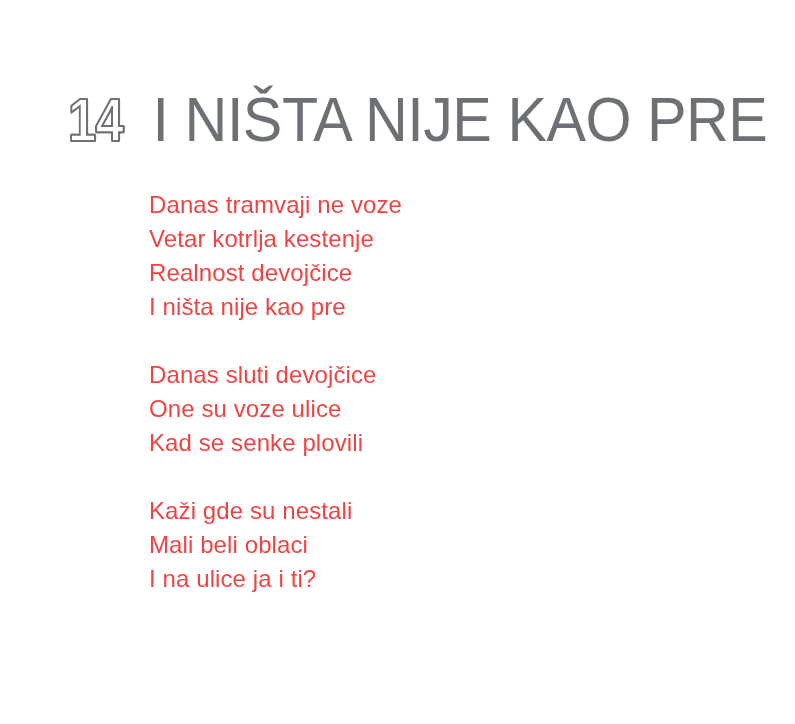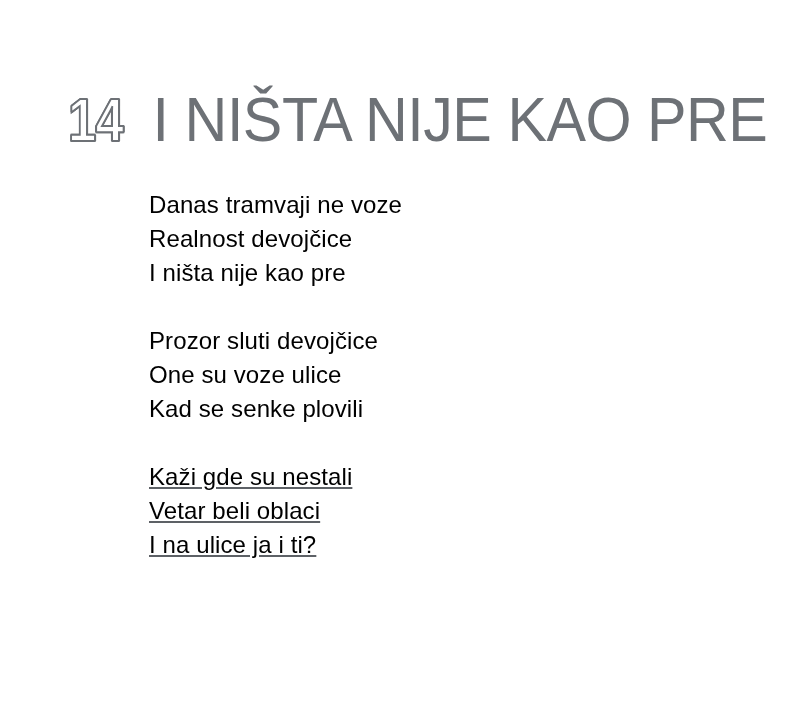--- a/index.html
+++ b/index.html
@@ -68,57 +68,57 @@
     left: 149px;
     top: 188px;
     width: 560px;
   }
 
   .stanza {
     margin: 0 0 34px 0;
   }
   .stanza:last-child {
     margin-bottom: 0;
-    text-decoration: underline;
   }
 
   .line {
     font-family: "Liberation Sans", sans-serif;
     font-size: 24px;
     line-height: 34px;
     font-weight: 400;
-    color: #000000;
+    color: #ef4444;
     letter-spacing: 0.1px;
     white-space: nowrap;
   }
 </style>
 </head>
 <body>
 
 <div class="page">
 
   <div class="header">
     <div class="song-number">14</div>
     <h1 class="song-title">I NIŠTA NIJE KAO PRE</h1>
   </div>
 
   <div class="lyrics">
 
     <div class="stanza">
       <div class="line">Danas tramvaji ne voze</div>
+      <div class="line">Vetar kotrlja kestenje</div>
       <div class="line">Realnost devojčice</div>
       <div class="line">I ništa nije kao pre</div>
     </div>
 
     <div class="stanza">
-      <div class="line">Prozor sluti devojčice</div>
+      <div class="line">Danas sluti devojčice</div>
       <div class="line">One su voze ulice</div>
       <div class="line">Kad se senke plovili</div>
     </div>
 
     <div class="stanza">
       <div class="line">Kaži gde su nestali</div>
-      <div class="line">Vetar beli oblaci</div>
+      <div class="line">Mali beli oblaci</div>
       <div class="line">I na ulice ja i ti?</div>
     </div>
 
   </div>
 </div>
 
 </body></html>

